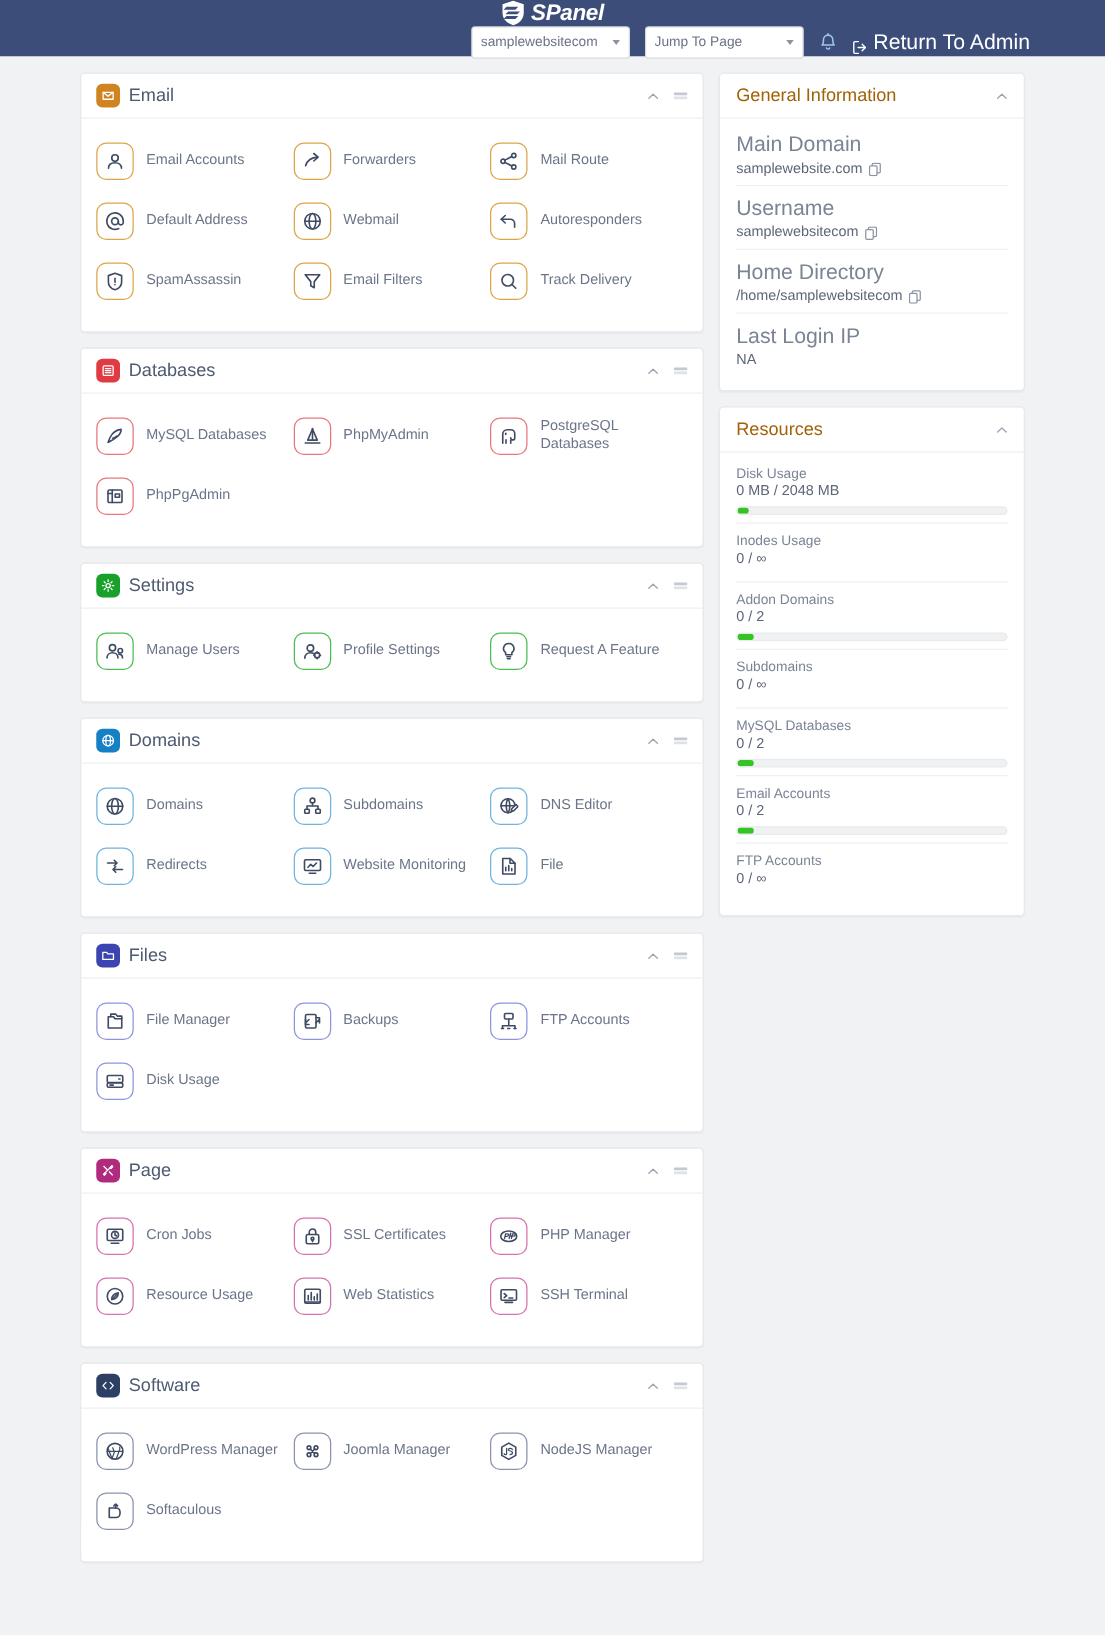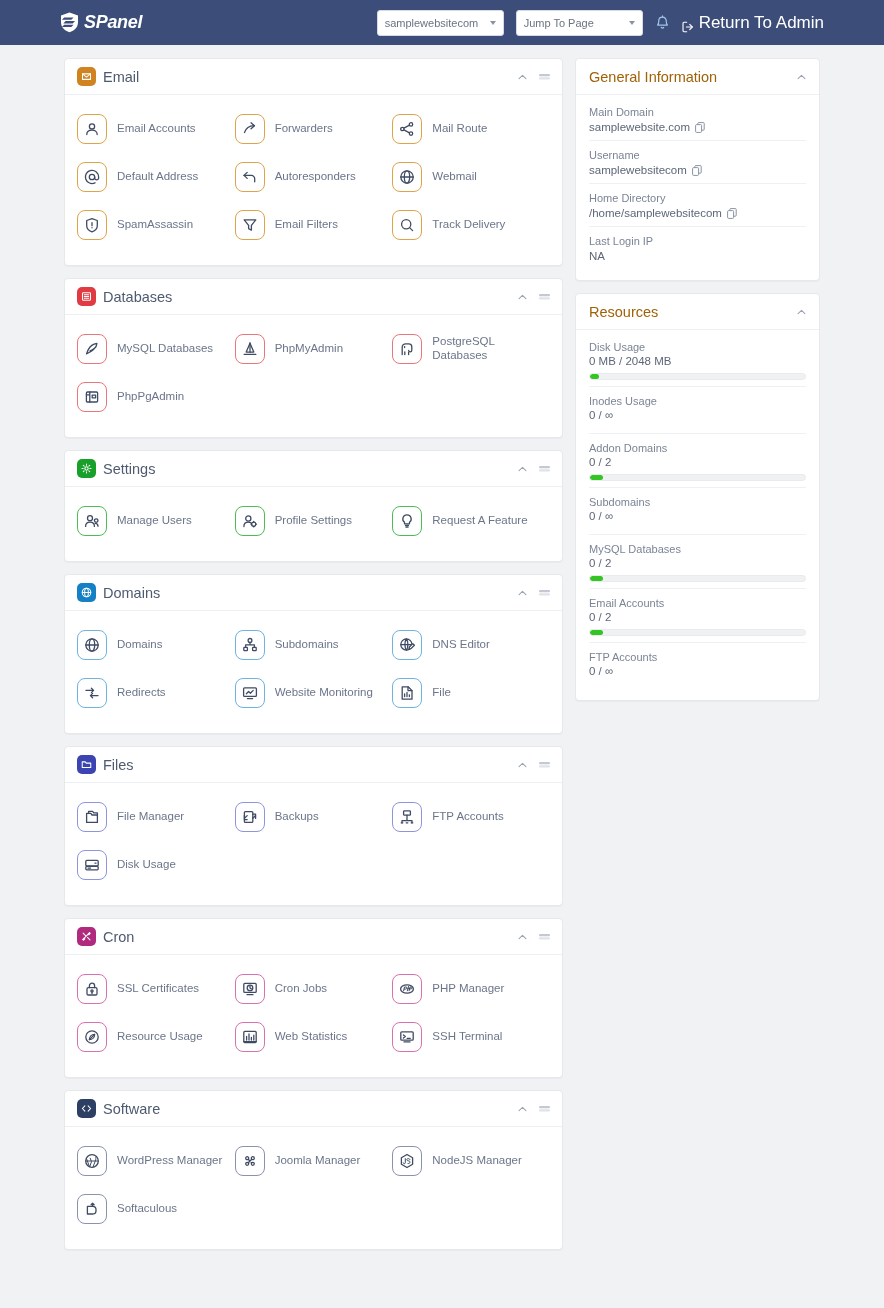--- a/index.html
+++ b/index.html
@@ -13,20 +13,21 @@
   }
 
   
   .topbar {
     height: 45px;
     background: #3b4d78;
     display: flex;
     align-items: center;
     padding: 0 60px;
     position: relative;
+    flex-direction: column;
   }
   .brand { display: flex; align-items: center; gap: 5px; }
   .brand-mark { width: 19px; height: 21px; display:block; }
   .brand-text {
     color: #ffffff;
     font-size: 18px;
     font-weight: bold;
     font-style: italic;
     letter-spacing: -0.3px;
   }
@@ -129,21 +130,21 @@
 
   
   .side-head {
     height: 36px; display: flex; align-items: center;
     padding: 0 13px; border-bottom: 1px solid #edeff2;
   }
   .side-title { font-size: 14.5px; color: #a16207; }
   .side-body { padding: 3px 13px 11px 13px; }
   .info-row { padding: 8px 0 7px 0; border-bottom: 1px solid #eef0f3; }
   .info-row:last-child { border-bottom: none; }
-  .info-k { font-size: 11px; color: #7b8495; margin-bottom: 3px; }
+  .info-k { font-size: 17px; color: #7b8495; margin-bottom: 3px; }
   .info-v {
     font-size: 11.5px; color: #5d6678;
     display: flex; align-items: center; gap: 5px;
   }
   .copy-ico { width: 10px; height: 11px; cursor: pointer; flex: none; }
 
   .res-row { padding: 8px 0 6px 0; border-bottom: 1px solid #eef0f3; }
   .res-row:last-child { border-bottom: none; }
   .res-k { font-size: 11px; color: #7b8495; margin-bottom: 2px; }
   .res-v { font-size: 11.5px; color: #5d6678; margin-bottom: 6px; }
@@ -246,35 +247,35 @@
               <svg viewBox="0 0 16 16" fill="none" stroke="#3f4a63" stroke-width="1.3" stroke-linecap="round" stroke-linejoin="round">
                 <circle cx="8" cy="8" r="2.7"></circle>
                 <path d="M10.7 8v1.3a2 2 0 0 0 3.9 0V8A6.6 6.6 0 1 0 11 13.8"></path>
               </svg>
             </span>
             <span class="tile-lbl">Default Address</span>
           </a>
           <a class="tile" href="#">
             <span class="tile-ico" style="border-color:#dda44a">
               <svg viewBox="0 0 16 16" fill="none" stroke="#3f4a63" stroke-width="1.3" stroke-linecap="round" stroke-linejoin="round">
-                <path d="M5.2 3.4L2 6.4l3.2 3"></path>
-                <path d="M2 6.4h7.3a3.4 3.4 0 0 1 3.4 3.4v3"></path>
-              </svg>
-            </span>
-            <span class="tile-lbl">Autoresponders</span>
-          </a>
-          <a class="tile" href="#">
-            <span class="tile-ico" style="border-color:#dda44a">
-              <svg viewBox="0 0 16 16" fill="none" stroke="#3f4a63" stroke-width="1.3" stroke-linecap="round" stroke-linejoin="round">
                 <circle cx="8" cy="8" r="6.2"></circle>
                 <path d="M1.8 8h12.4"></path>
                 <ellipse cx="8" cy="8" rx="2.7" ry="6.2"></ellipse>
               </svg>
             </span>
             <span class="tile-lbl">Webmail</span>
+          </a>
+          <a class="tile" href="#">
+            <span class="tile-ico" style="border-color:#dda44a">
+              <svg viewBox="0 0 16 16" fill="none" stroke="#3f4a63" stroke-width="1.3" stroke-linecap="round" stroke-linejoin="round">
+                <path d="M5.2 3.4L2 6.4l3.2 3"></path>
+                <path d="M2 6.4h7.3a3.4 3.4 0 0 1 3.4 3.4v3"></path>
+              </svg>
+            </span>
+            <span class="tile-lbl">Autoresponders</span>
           </a>
           <a class="tile" href="#">
             <span class="tile-ico" style="border-color:#dda44a">
               <svg viewBox="0 0 16 16" fill="none" stroke="#3f4a63" stroke-width="1.3" stroke-linecap="round" stroke-linejoin="round">
                 <path d="M8 1.6l5.3 1.9v5c0 3.3-2.2 5.3-5.3 6.3-3.1-1-5.3-3-5.3-6.3v-5z"></path>
                 <path d="M8 5.6v3.1M8 10.7v.1"></path>
               </svg>
             </span>
             <span class="tile-lbl">SpamAssassin</span>
           </a>
@@ -554,53 +555,53 @@
         </div>
       </div>
       <div class="card">
         <div class="card-head">
           <span class="sec-badge" style="background:#b02a7e">
             <svg viewBox="0 0 16 16" fill="none" stroke="#ffffff" stroke-width="1.5" stroke-linecap="round" stroke-linejoin="round">
               <path d="M3 3l3.6 3.6M9.4 9.4l3.6 3.6M12.4 2.6l-2 2 .9 .9 2-2M3.6 13.4l2-2-.9-.9-2 2"></path>
               <path d="M2.6 12.4l10-10"></path>
             </svg>
           </span>
-          <span class="sec-title">Cron</span>
+          <span class="sec-title">Page</span>
           <div class="head-ctrls">
             <svg class="chev" viewBox="0 0 10 7" fill="none" stroke="#9aa3b2" stroke-width="1.2" stroke-linecap="round" stroke-linejoin="round">
               <path d="M1 5.4 L5 1.6 L9 5.4"></path>
             </svg>
             <svg class="grip" viewBox="0 0 11 7">
               <rect x="0" y="1" width="11" height="2.2" rx="1" fill="#c3c8d2"></rect>
               <rect x="0" y="4.2" width="11" height="2.2" rx="1" fill="#dfe2e8"></rect>
             </svg>
           </div>
         </div>
         <div class="tiles">
+          <a class="tile" href="#">
+            <span class="tile-ico" style="border-color:#d772ae">
+              <svg viewBox="0 0 16 16" fill="none" stroke="#3f4a63" stroke-width="1.3" stroke-linecap="round" stroke-linejoin="round">
+                <rect x="1.8" y="2.4" width="12.4" height="9" rx="1"></rect>
+                <path d="M5 13.6h6"></path>
+                <circle cx="8" cy="6.9" r="2.8"></circle>
+                <path d="M8 5.3v1.7l1.3.8"></path>
+              </svg>
+            </span>
+            <span class="tile-lbl">Cron Jobs</span>
+          </a>
           <a class="tile" href="#">
             <span class="tile-ico" style="border-color:#d772ae">
               <svg viewBox="0 0 16 16" fill="none" stroke="#3f4a63" stroke-width="1.3" stroke-linecap="round" stroke-linejoin="round">
                 <rect x="3" y="6.6" width="10" height="7.4" rx="1.3"></rect>
                 <path d="M5.4 6.6V4.8a2.6 2.6 0 0 1 5.2 0v1.8"></path>
                 <circle cx="8" cy="10" r="1.1"></circle>
                 <path d="M8 11.1v1.3"></path>
               </svg>
             </span>
             <span class="tile-lbl">SSL Certificates</span>
-          </a>
-          <a class="tile" href="#">
-            <span class="tile-ico" style="border-color:#d772ae">
-              <svg viewBox="0 0 16 16" fill="none" stroke="#3f4a63" stroke-width="1.3" stroke-linecap="round" stroke-linejoin="round">
-                <rect x="1.8" y="2.4" width="12.4" height="9" rx="1"></rect>
-                <path d="M5 13.6h6"></path>
-                <circle cx="8" cy="6.9" r="2.8"></circle>
-                <path d="M8 5.3v1.7l1.3.8"></path>
-              </svg>
-            </span>
-            <span class="tile-lbl">Cron Jobs</span>
           </a>
           <a class="tile" href="#">
             <span class="tile-ico" style="border-color:#d772ae">
               <svg viewBox="0 0 16 16" fill="none" stroke="#3f4a63" stroke-width="1.3" stroke-linecap="round" stroke-linejoin="round">
                 <ellipse cx="8" cy="8" rx="6.4" ry="4.2"></ellipse>
                 <path d="M4.6 9.8L5.5 6h1.6c.7 0 1 .5.8 1.1-.2.7-.7 1-1.4 1H5.2M8.3 9.8L9.6 5.4M8.8 7.8h2M10.1 9.8l.9-3.8h1.4c.7 0 1 .4.8 1-.2.6-.7.9-1.3.9h-1.2" stroke-width="1"></path>
               </svg>
             </span>
             <span class="tile-lbl">PHP Manager</span>
           </a>

